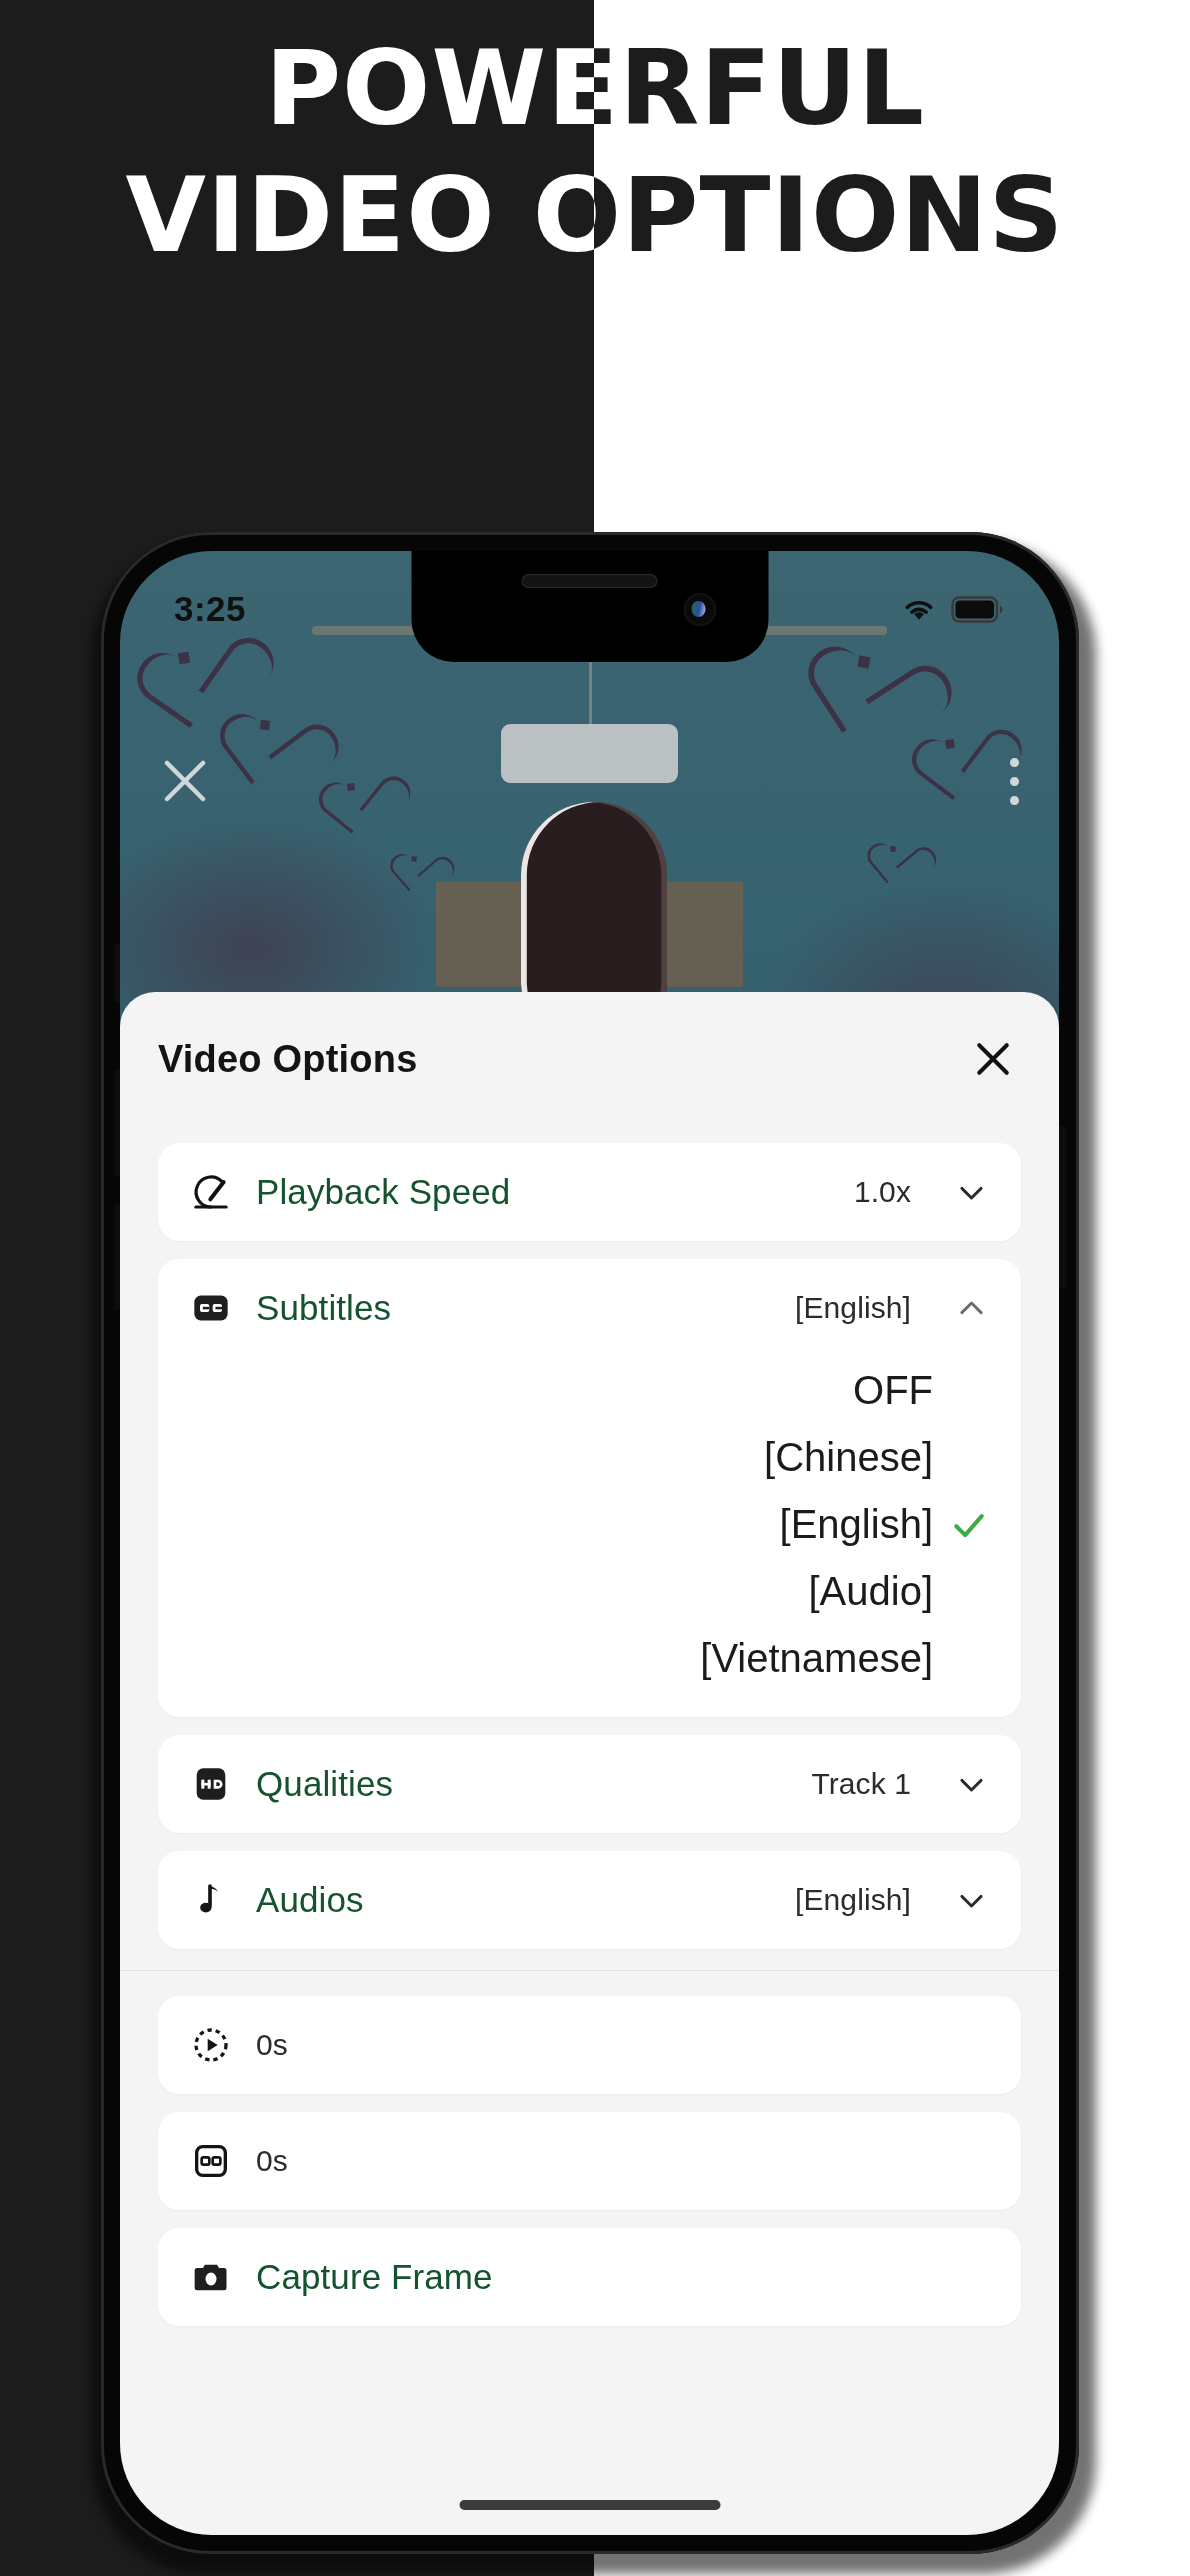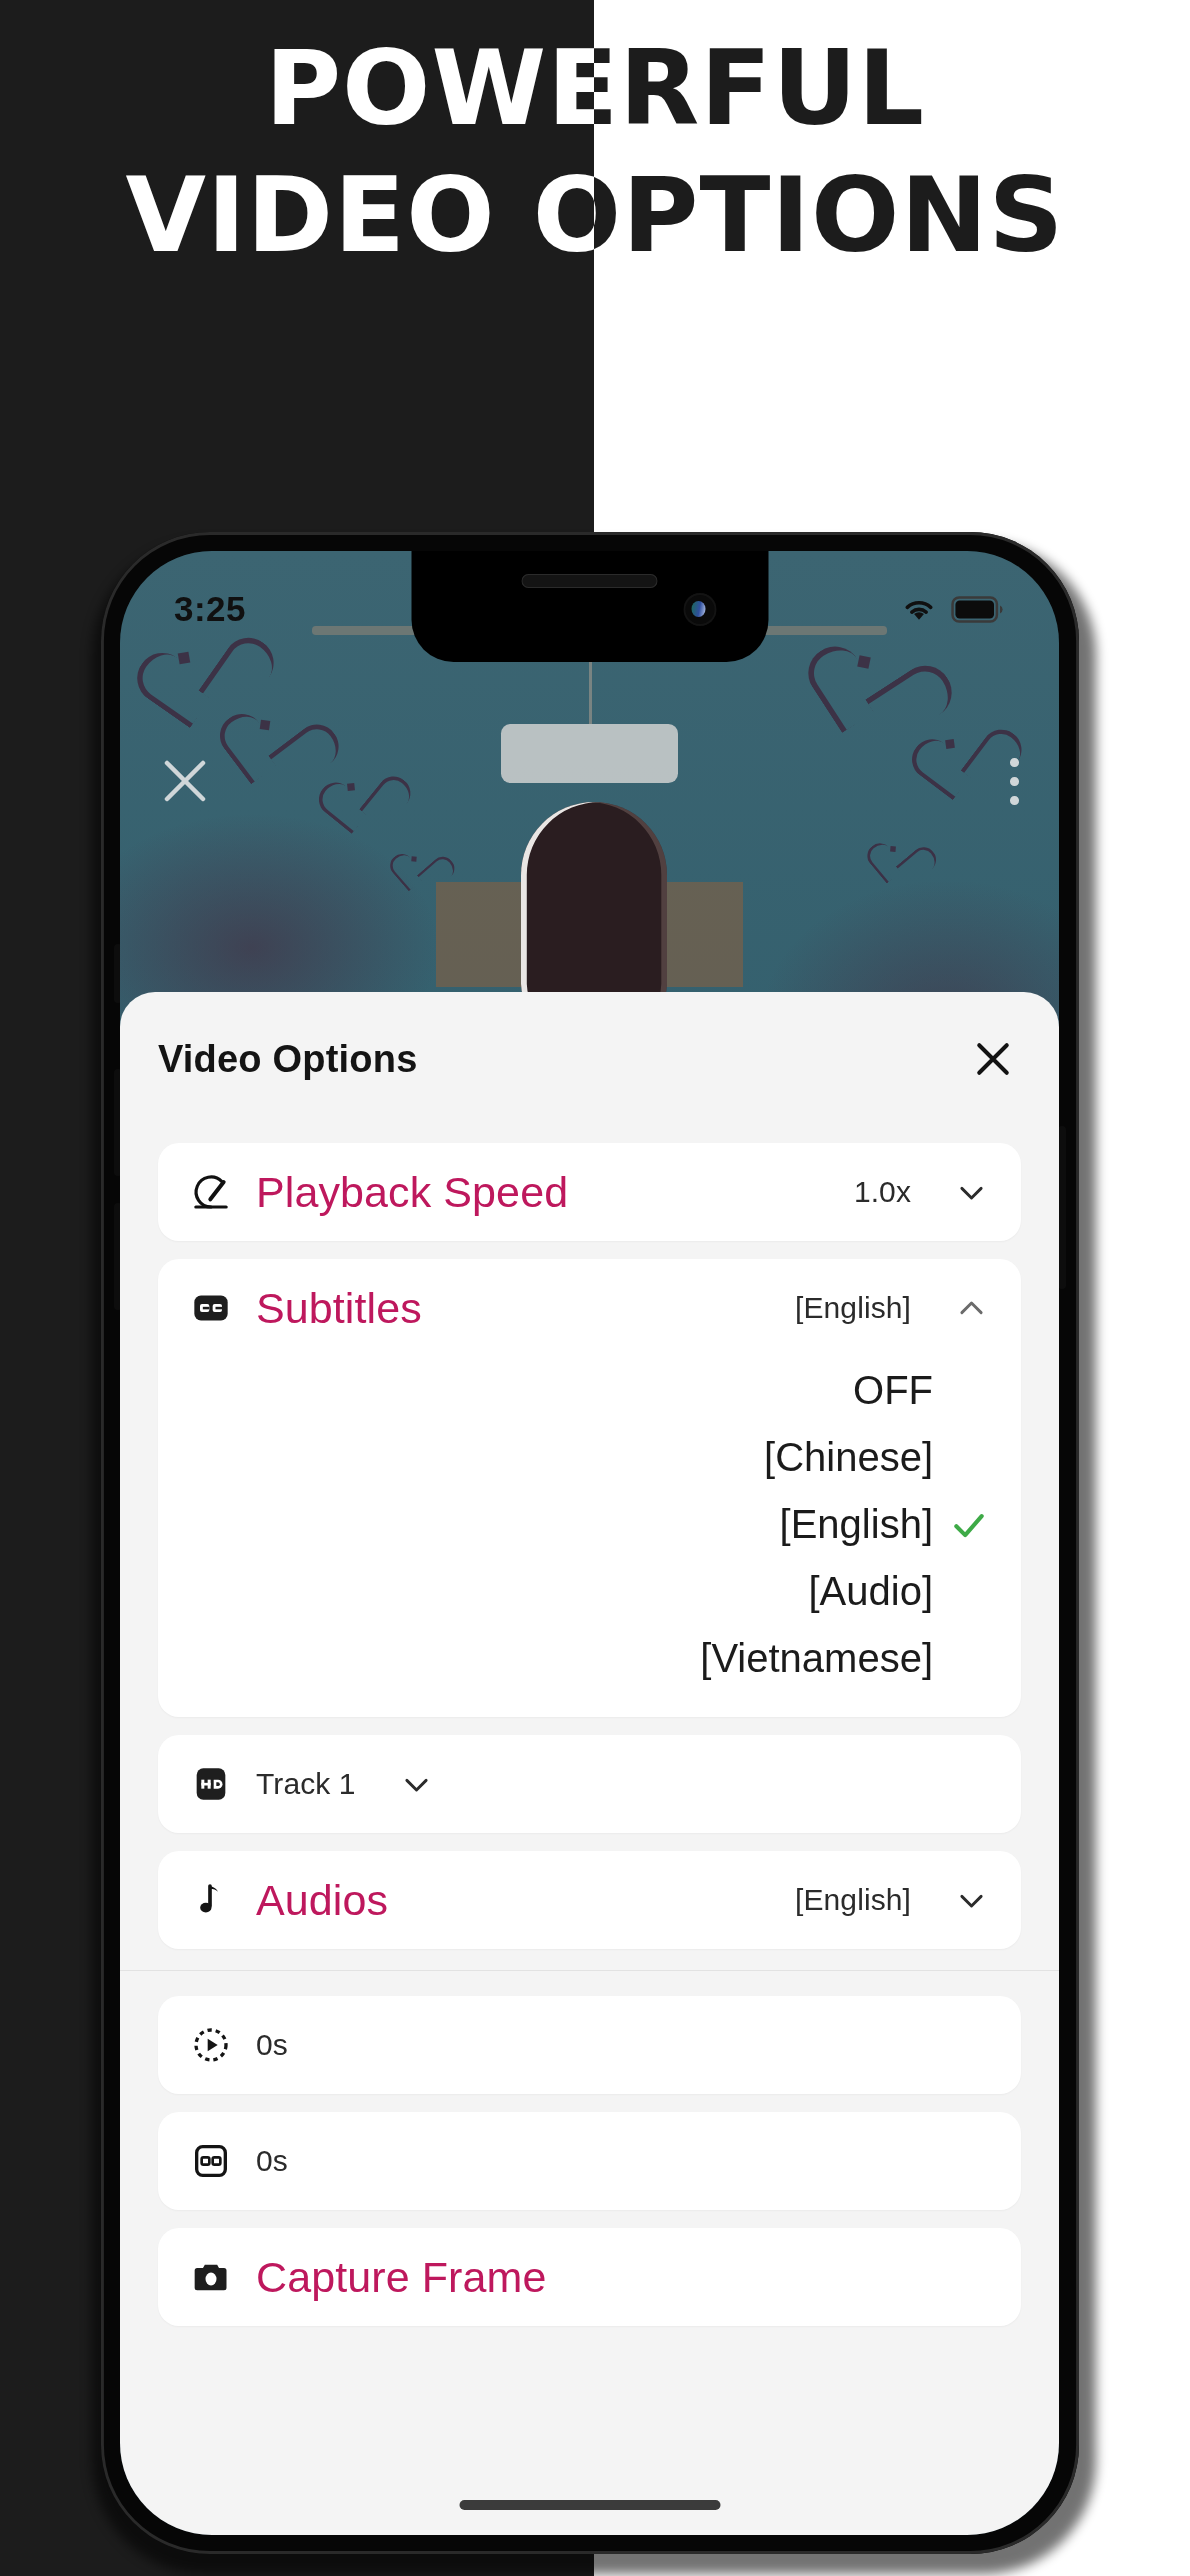--- a/index.html
+++ b/index.html
@@ -243,21 +243,21 @@
     gap: 23px;
     cursor: pointer;
   }
   .row-icon {
     width: 44px; height: 44px;
     display: flex; align-items: center; justify-content: center;
     flex: 0 0 44px;
   }
   .row-label {
     flex: 1 1 auto;
-    font-size: 43px; color: #be185d; letter-spacing: 0.1px;
+    font-size: 35px; color: #14532d; letter-spacing: 0.1px;
   }
   .row-value {
     font-size: 30px; color: #2b2b2b; letter-spacing: 0.1px;
     white-space: nowrap;
   }
   .row-chevron { width: 33px; height: 33px; margin-left: 21px; flex: 0 0 33px; }
 
   
   .sub-options { padding: 0 33px 25px 33px; }
   .sub-option {
@@ -447,20 +447,21 @@
               <span class="row-icon">
                 <svg viewBox="0 0 24 24" width="40" height="40">
                   <rect x="3.4" y="2.6" width="17.2" height="18.8" rx="4" ry="4" fill="#1e1e1e"></rect>
                   <rect x="6.2" y="9.4" width="1.8" height="5.4" fill="#fff"></rect>
                   <rect x="10.0" y="9.4" width="1.8" height="5.4" fill="#fff"></rect>
                   <rect x="6.2" y="11.3" width="5.6" height="1.6" fill="#fff"></rect>
                   <path d="M13.6 9.4 h2.6 a2.7 2.7 0 0 1 0 5.4 h-2.6 z" fill="#fff"></path>
                   <path d="M15.2 11.0 h1.0 a1.1 1.1 0 0 1 0 2.2 h-1.0 z" fill="#1e1e1e"></path>
                 </svg>
               </span>
+              <span class="row-label">Qualities</span>
               <span class="row-value">Track 1</span>
               <span class="row-chevron">
                 <svg viewBox="0 0 24 24" width="33" height="33">
                   <path d="M5 9 L12 16 L19 9" stroke="#2b2b2b" stroke-width="2.1" fill="none" stroke-linecap="round" stroke-linejoin="round"></path>
                 </svg>
               </span>
             </div>
           </div>
 
           <div class="card">

